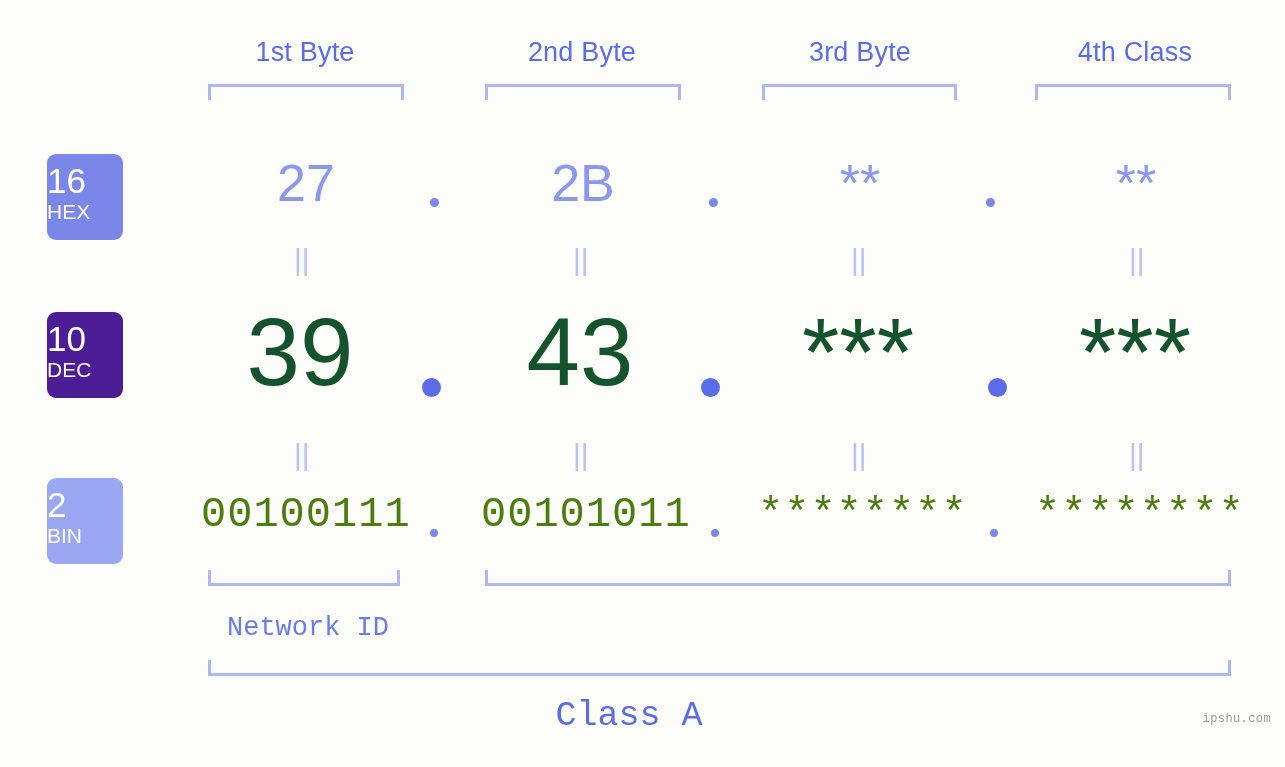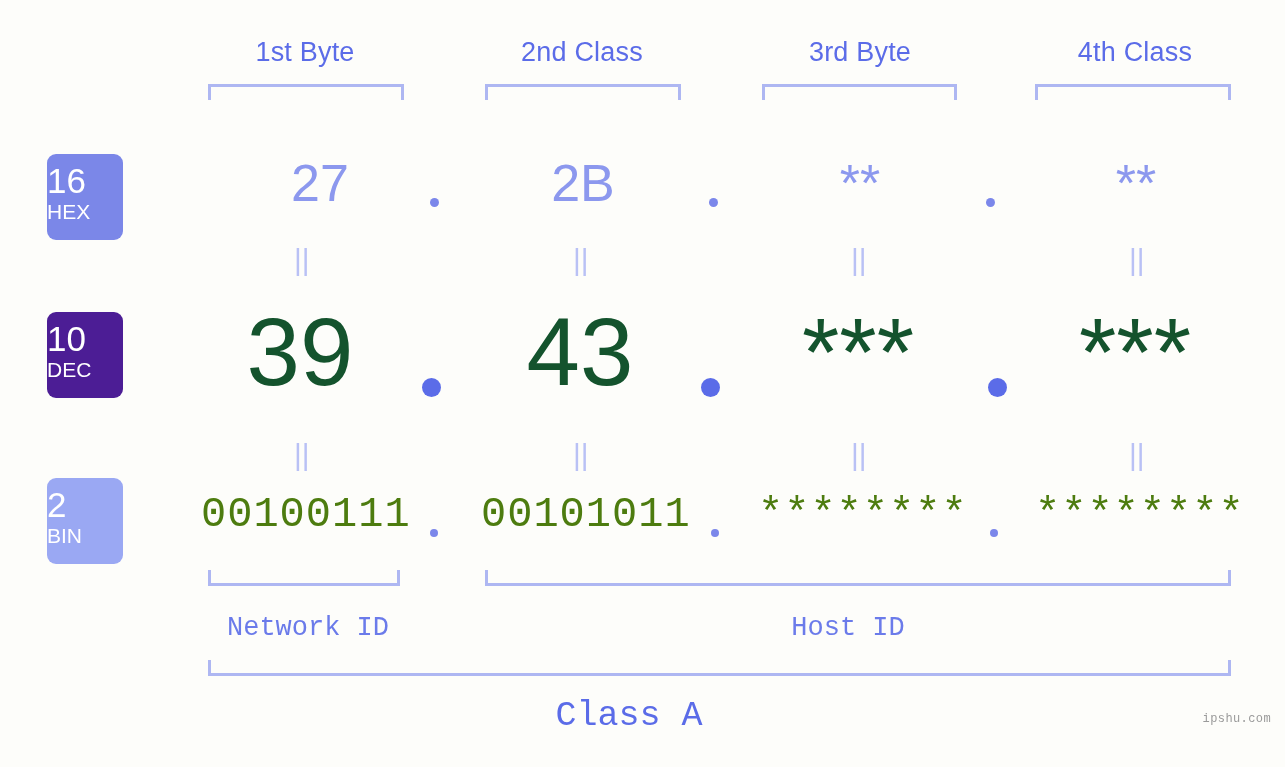--- a/index.html
+++ b/index.html
@@ -158,21 +158,21 @@
     color: #9a9a9a;
     letter-spacing: 0.4px;
   }
 </style>
 </head>
 <body>
 
 <div id="stage">
 
   <div class="byte-label" style="left:205px; width:200px;">1st Byte</div>
-  <div class="byte-label" style="left:482px; width:200px;">2nd Class</div>
+  <div class="byte-label" style="left:482px; width:200px;">2nd Byte</div>
   <div class="byte-label" style="left:760px; width:200px;">3rd Byte</div>
   <div class="byte-label" style="left:1035px; width:200px;">4th Class</div>
 
   <div class="bracket-top" style="left:208px; width:196px;"></div>
   <div class="bracket-top" style="left:485px; width:196px;"></div>
   <div class="bracket-top" style="left:762px; width:195px;"></div>
   <div class="bracket-top" style="left:1035px; width:196px;"></div>
 
   <div class="badge" style="top:154px; background:#7b87e8;">
     <span class="num">16</span>
@@ -183,21 +183,21 @@
     <span class="num">10</span>
     <span class="nm">DEC</span>
   </div>
 
   <div class="badge" style="top:478px; background:#9aa8f3;">
     <span class="num">2</span>
     <span class="nm">BIN</span>
   </div>
 
   <div class="hex-row">
-    <div class="cell" style="left:220px; width:200px;">27</div>
+    <div class="cell" style="left:206px; width:200px;">27</div>
     <div class="cell" style="left:483px; width:200px;">2B</div>
     <div class="cell" style="left:760px; width:200px;">**</div>
     <div class="cell" style="left:1036px; width:200px;">**</div>
 
     <div class="dot hex" style="left:430px;"></div>
     <div class="dot hex" style="left:709px;"></div>
     <div class="dot hex" style="left:986px;"></div>
   </div>
 
   <div class="eqmark" style="left:294px; top:245px;">||</div>
@@ -229,20 +229,19 @@
 
     <div class="dot bin" style="left:430px;"></div>
     <div class="dot bin" style="left:711px;"></div>
     <div class="dot bin" style="left:990px;"></div>
   </div>
 
   <div class="bracket-bottom" style="left:208px; top:570px; width:192px;"></div>
   <div class="bracket-bottom" style="left:485px; top:570px; width:746px;"></div>
 
   <div class="sec-label" style="left:208px; top:612px; width:200px;">Network ID</div>
-  <div class="sec-label" style="left:758px; top:612px; width:180px;">Host ID</div>
 
   <div class="bracket-bottom" style="left:208px; top:660px; width:1023px;"></div>
   <div class="class-label" style="left:519px; top:696px; width:220px;">Class A</div>
 
   <div class="watermark">ipshu.com</div>
 
 </div>
 
 </body></html>

